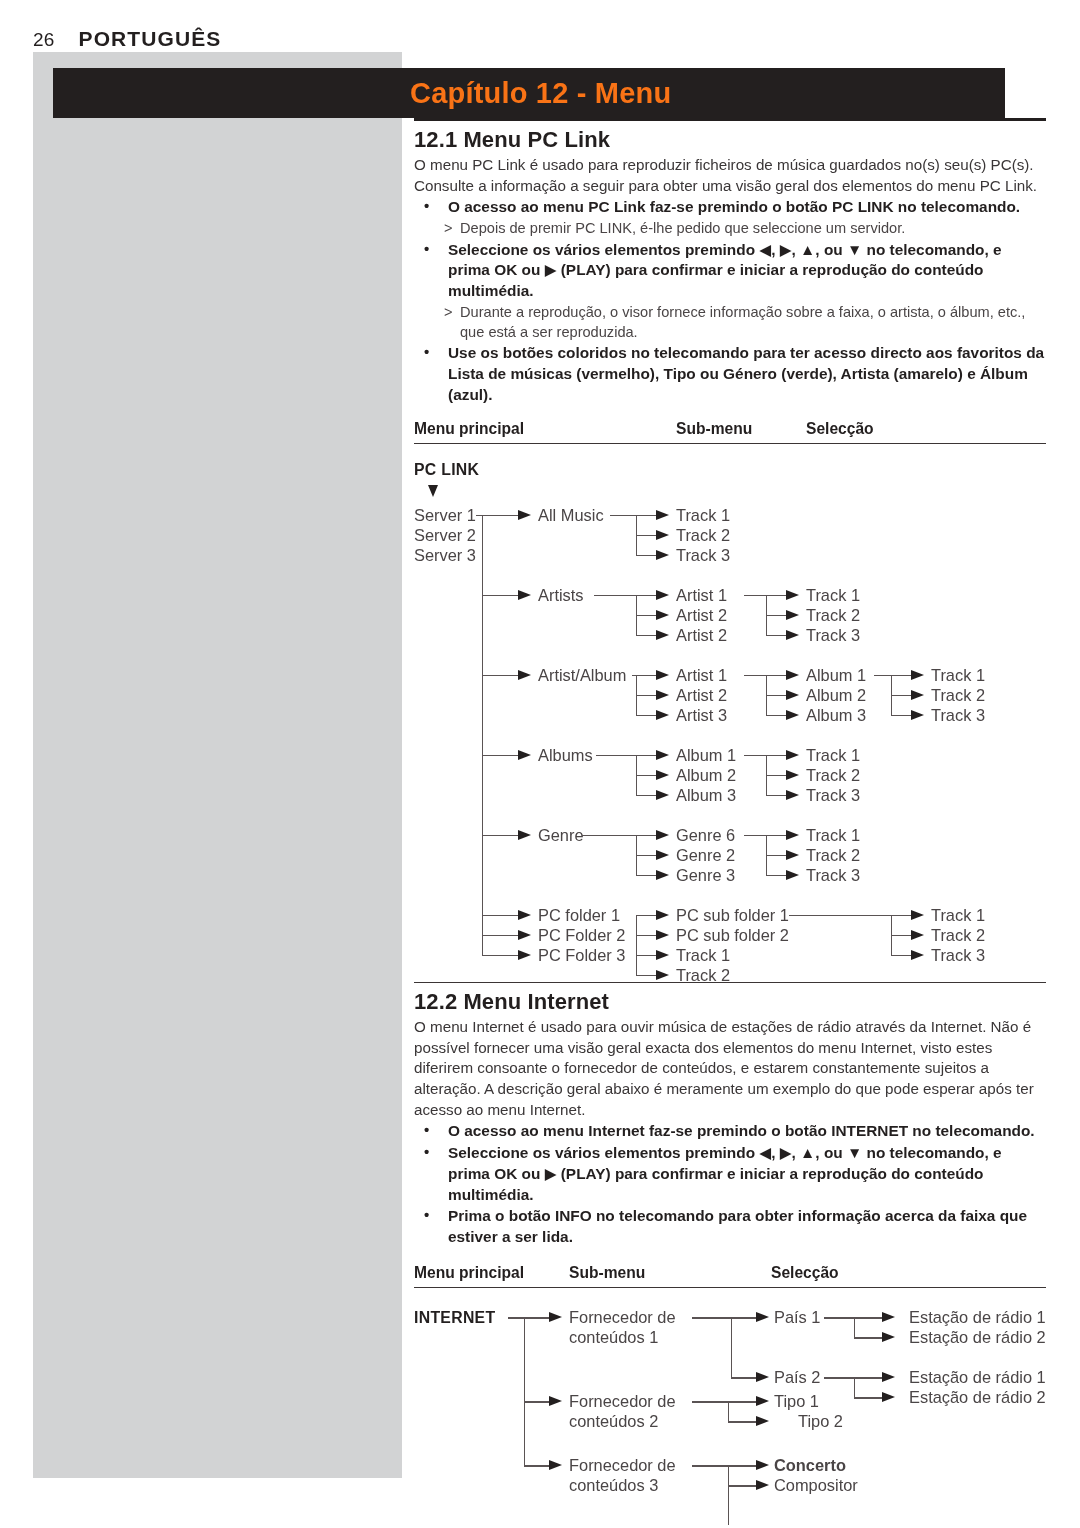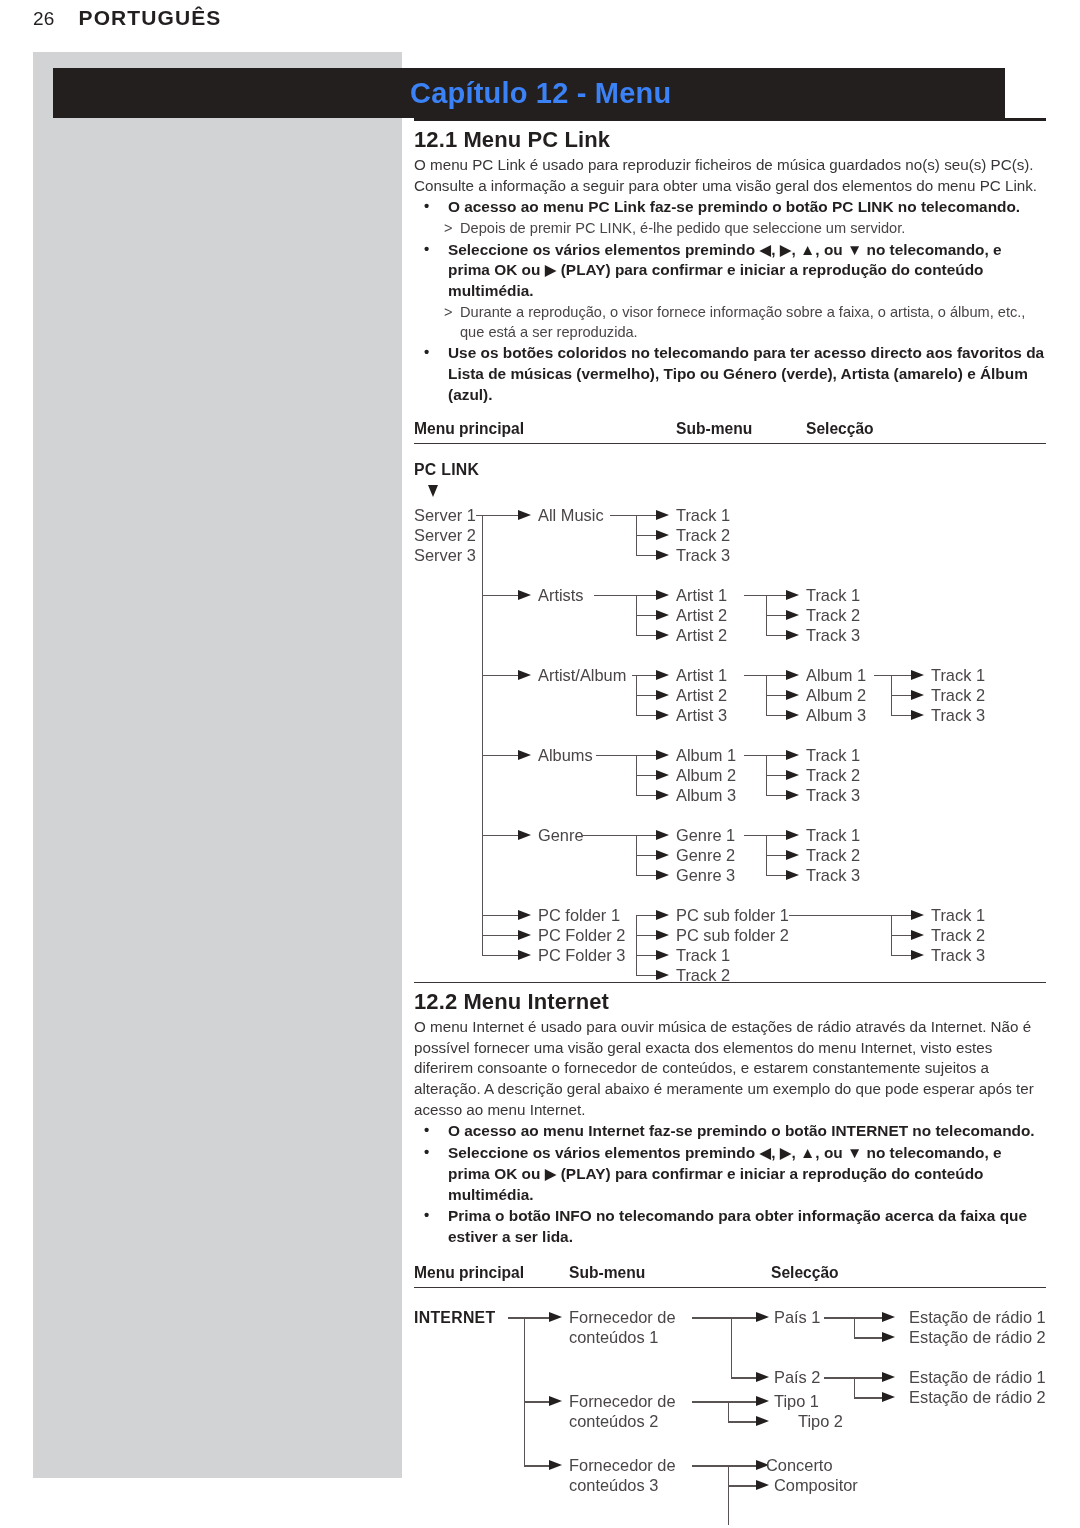--- a/index.html
+++ b/index.html
@@ -5,32 +5,32 @@
   html,body{margin:0;padding:0;background:#ffffff;}
   body{
     width:1080px;height:1528px;position:relative;overflow:hidden;
     font-family:"Liberation Sans","DejaVu Sans",sans-serif;
     color:#231f1f;
     -webkit-font-smoothing:antialiased;
   }
   .page{position:absolute;inset:0;}
 
   
-  #running-head{position:absolute;left:33px;top:6px;display:flex;align-items:baseline;gap:24px;}
+  #running-head{position:absolute;left:33px;top:27px;display:flex;align-items:baseline;gap:24px;}
   #running-head .pageno{font-size:19px;font-weight:400;letter-spacing:.2px;}
   #running-head .lang{font-size:21px;font-weight:bold;letter-spacing:1.1px;}
 
   
   #grey-panel{position:absolute;left:33px;top:52px;width:369px;height:1426px;background:#d2d3d4;}
 
   
   #chapter-bar{position:absolute;left:53px;top:68px;width:952px;height:50px;background:#231f1f;}
   #chapter-bar .title{
     position:absolute;left:357px;top:50%;transform:translateY(-50%);
-    color:#3b82f6;font-size:29px;font-weight:bold;letter-spacing:.2px;white-space:nowrap;
+    color:#f97316;font-size:29px;font-weight:bold;letter-spacing:.2px;white-space:nowrap;
   }
 
   
   #content{position:absolute;left:414px;top:118px;width:632px;}
 
   .rule-thick{height:3px;background:#231f1f;width:632px;}
   .rule-thin{height:1.6px;background:#3b3535;width:632px;}
 
   h2.sec{font-size:22px;font-weight:bold;margin:6px 0 2px 0;letter-spacing:.1px;}
   p.para{font-size:15.2px;line-height:20.6px;margin:0;color:#3a3637;font-weight:400;}
@@ -194,21 +194,21 @@
         <div class="hline" style="left: 352px; top: 375.5px; width: 20px;"></div>
         <div class="arrow" style="left: 372px; top: 370px;"></div>
         <div class="node" style="left: 392px; top: 366px;">Track 3</div>
         <div class="arrow" style="left: 104px; top: 410px;"></div>
         <div class="node" style="left: 124px; top: 406px;">Genre</div>
         <div class="hline" style="left: 68px; top: 415.5px; width: 36px;"></div>
         <div class="hline" style="left: 168px; top: 415.5px; width: 54px;"></div>
         <div class="vline" style="left: 222px; top: 415.5px; height: 40px;"></div>
         <div class="hline" style="left: 222px; top: 415.5px; width: 20px;"></div>
         <div class="arrow" style="left: 242px; top: 410px;"></div>
-        <div class="node" style="left: 262px; top: 406px;">Genre 1</div>
+        <div class="node" style="left: 262px; top: 406px;">Genre 6</div>
         <div class="hline" style="left: 222px; top: 435.5px; width: 20px;"></div>
         <div class="arrow" style="left: 242px; top: 430px;"></div>
         <div class="node" style="left: 262px; top: 426px;">Genre 2</div>
         <div class="hline" style="left: 222px; top: 455.5px; width: 20px;"></div>
         <div class="arrow" style="left: 242px; top: 450px;"></div>
         <div class="node" style="left: 262px; top: 446px;">Genre 3</div>
         <div class="hline" style="left: 330px; top: 415.5px; width: 22px;"></div>
         <div class="vline" style="left: 352px; top: 415.5px; height: 40px;"></div>
         <div class="hline" style="left: 352px; top: 415.5px; width: 20px;"></div>
         <div class="arrow" style="left: 372px; top: 410px;"></div>
@@ -315,20 +315,20 @@
         <div class="arrow" style="left: 342px; top: 152px;"></div>
         <div class="node" style="left: 360px; top: 148px; margin-left: 24px;">Tipo 2</div>
         <div class="hline" style="left: 110px; top: 201.5px; width: 25px;"></div>
         <div class="arrow" style="left: 135px; top: 196px;"></div>
         <div class="node" style="left: 155px; top: 192px;">Fornecedor de</div>
         <div class="node" style="left: 155px; top: 212px;">conteúdos 3</div>
         <div class="hline" style="left: 278px; top: 201.5px; width: 36px;"></div>
         <div class="vline" style="left: 314px; top: 201.5px; height: 60px;"></div>
         <div class="hline" style="left: 314px; top: 201.5px; width: 28px;"></div>
         <div class="arrow" style="left: 342px; top: 196px;"></div>
-        <div class="node" style="left: 352px; top: 192px;">Concerto</div>
+        <div class="node" style="left: 360px; top: 192px; font-weight: bold;">Concerto</div>
         <div class="hline" style="left: 314px; top: 221.5px; width: 28px;"></div>
         <div class="arrow" style="left: 342px; top: 216px;"></div>
         <div class="node" style="left: 360px; top: 212px;">Compositor</div>
       </div>
 
   </div>
 </div>
 
 </body></html>

